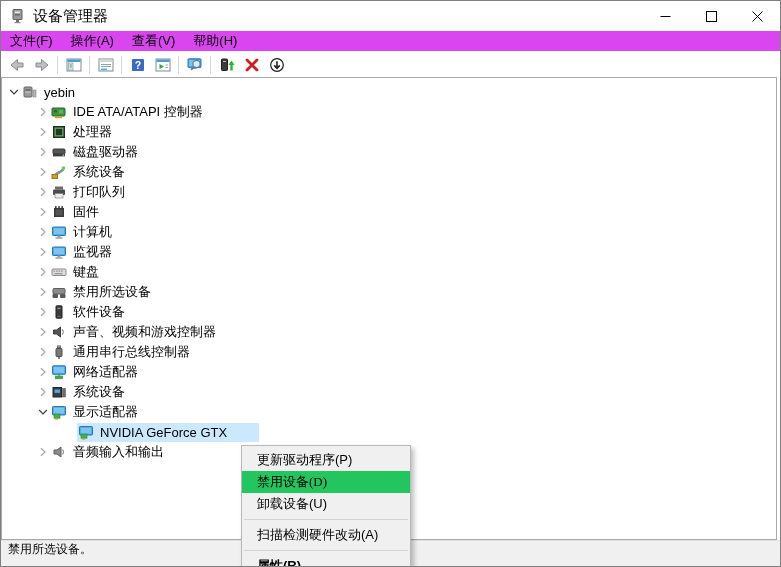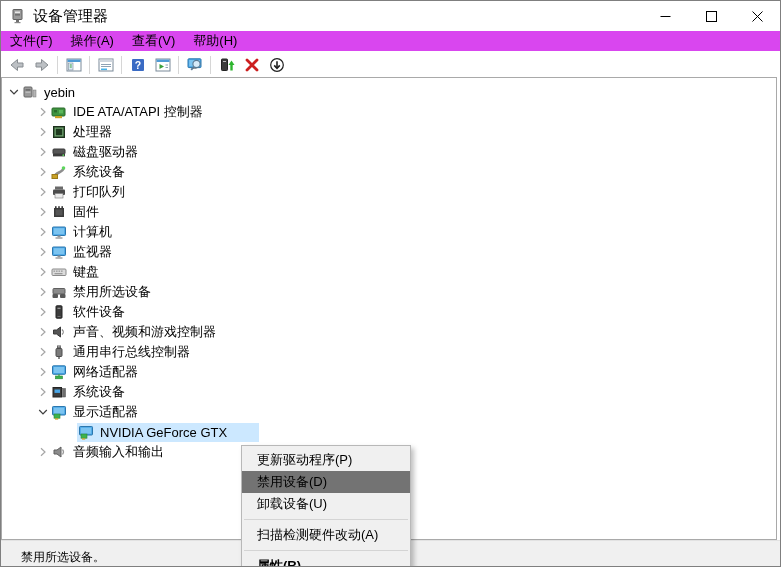--- a/index.html
+++ b/index.html
@@ -41,28 +41,28 @@
   .row-inner{display:flex;align-items:center;height:19px;padding:0 3px 0 1px;}
   .tree-row.selected .row-inner{background:#cce8ff;width:178px;}
   
   .ctxmenu{
     position:absolute;left:240px;top:444px;width:168px;
     background:#f0f0f0;border:1px solid #b8b8b8;
     box-shadow:3px 3px 5px rgba(0,0,0,0.25);
     padding:3px 0;z-index:10;font-size:13px;
   }
   .ctx-item{height:22px;line-height:22px;padding-left:15px;}
-  .ctx-item.hl{background:#737373;}
+  .ctx-item.hl{background:#22c55e;font-family:Liberation Serif, serif;}
   .ctx-item.bold{font-weight:bold;}
   .ctx-sep{height:1px;background:#d4d4d4;margin:4px 2px;}
   
   .statusbar{
     position:absolute;left:0;right:0;bottom:0;height:25px;
     background:#f0f0f0;border-top:1px solid #e2e2e2;
-    display:flex;align-items:flex-end;padding-left:20px;font-size:12px;
+    display:flex;align-items:flex-start;padding-left:7px;font-size:12px;
   }
 </style>
 </head>
 <body>
 
 <div class="titlebar">
   <span class="app-icon">
     <svg viewBox="0 0 16 16" width="16" height="16">
         <rect x="3" y="1.5" width="9" height="10" rx="0.5" fill="#9a9a9a" stroke="#5f5f5f"></rect>
         <rect x="5" y="3.5" width="5" height="1.6" fill="#e8e8e8"></rect>

